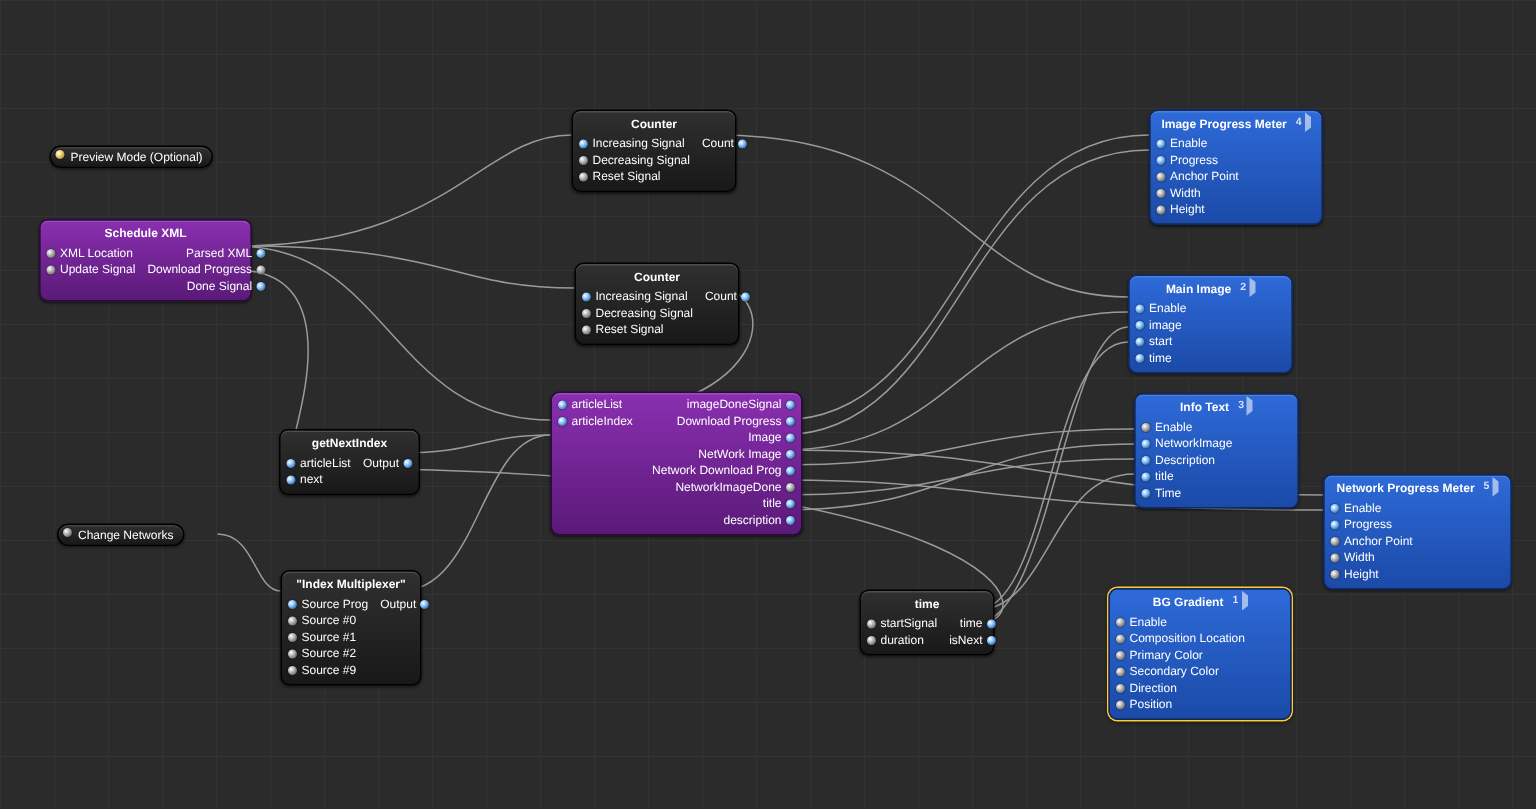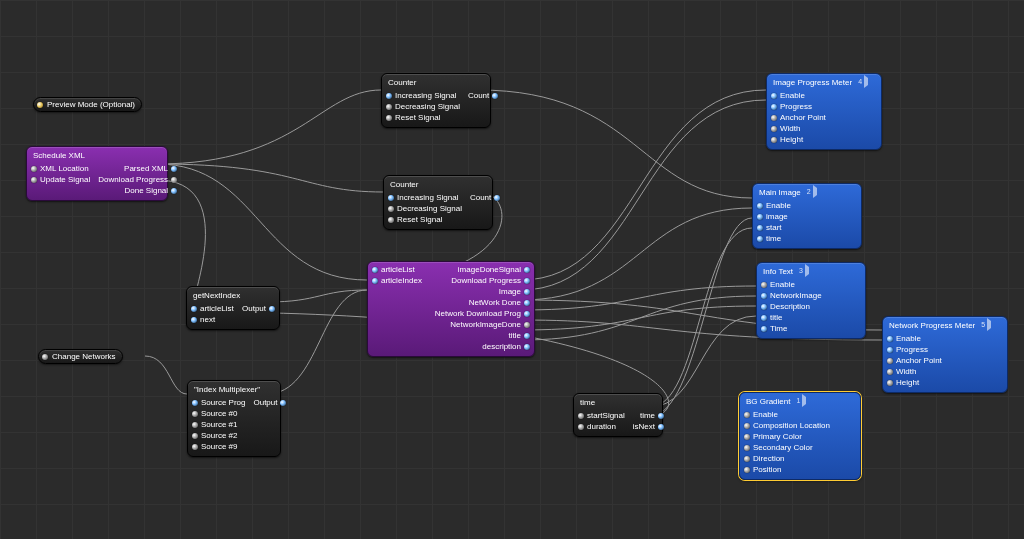--- a/index.html
+++ b/index.html
@@ -1,30 +1,30 @@
 <!DOCTYPE html>
 <html><head>
 <meta charset="utf-8">
 <style>
 html,body{margin:0;padding:0;width:1024px;height:539px;background:#2b2b2b;font-family:"Lucida Grande","Helvetica Neue",Arial,sans-serif;font-size:8px;color:#fff;overflow:hidden;position:relative}
 body::before{content:"";position:absolute;inset:0;background-image:linear-gradient(to right,#333 1px,transparent 1px),linear-gradient(to bottom,#333 1px,transparent 1px);background-size:36px 36px}
 svg.wires{position:absolute;inset:0;width:1024px;height:539px;pointer-events:none}
 .node{position:absolute;border-radius:6px;padding:2px 4px 4px 4px;box-shadow:0 1px 2px rgba(0,0,0,.6),inset 0 1px 0 rgba(255,255,255,.15);color:#fff}
-.node .title{font-weight:normal;font-size:8px;padding:2px 2px 3px 2px;display:flex;justify-content:flex-start;gap:6px}
+.node .title{font-weight:bold;font-size:8px;padding:2px 2px 3px 2px;display:flex;justify-content:center;gap:6px}
 .node .body{display:flex;justify-content:space-between;gap:8px}
 .col{display:flex;flex-direction:column;gap:0}
 .row{display:flex;align-items:center;gap:3px;line-height:11px;white-space:nowrap}
 .row.r{flex-direction:row-reverse}
 .port{width:6px;height:6px;border-radius:50%;background:radial-gradient(circle at 35% 35%,#fff,#888 60%,#444);box-shadow:0 0 1px #000}
 .row.filled .port{background:radial-gradient(circle at 35% 35%,#fff,#7fbfff 40%,#246 90%)}
 .dark{background:linear-gradient(#303030,#181818);border:1px solid #000}
 .purple{background:linear-gradient(#8a2fb0,#5a1a78);border:1px solid #2a0a3a}
 .blue{background:linear-gradient(#2e6ad8,#1b4aa8);border:1px solid #0d2a66}
 .blue.sel{box-shadow:0 0 0 1px #ffcc33,0 1px 3px rgba(0,0,0,.6)}
-.pill{position:absolute;display:flex;align-items:center;gap:4px;padding:2px 6px 2px 3px;border-radius:9px;background:linear-gradient(#303030,#181818);border:1px solid #000;box-shadow:0 1px 2px rgba(0,0,0,.5),inset 0 1px 0 rgba(255,255,255,.1)}
+.pill{position:absolute;display:flex;align-items:flex-start;gap:4px;padding:2px 6px 2px 3px;border-radius:9px;background:linear-gradient(#303030,#181818);border:1px solid #000;box-shadow:0 1px 2px rgba(0,0,0,.5),inset 0 1px 0 rgba(255,255,255,.1)}
 .pill.gold .port{background:radial-gradient(circle at 35% 35%,#fff,#e8c860 45%,#7a5a10)}
 .badge{font-size:7px;opacity:.8}
 .arrow{width:0;height:0;border-top:3px solid transparent;border-bottom:3px solid transparent;border-left:4px solid rgba(255,255,255,.7);margin-left:2px}
 </style>
 </head>
 <body>
 
 <svg class="wires">
   <g stroke="#9a9a9a" stroke-width="1" fill="none">
     <path d="M157 164 C300 164 320 90 381 90"></path>
@@ -228,21 +228,21 @@
       <div class="row r filled">
           <span class="port"></span>
           <span>Download Progress</span>
         </div>
       <div class="row r filled">
           <span class="port"></span>
           <span>Image</span>
         </div>
       <div class="row r filled">
           <span class="port"></span>
-          <span>NetWork Done</span>
+          <span>NetWork Image</span>
         </div>
       <div class="row r filled">
           <span class="port"></span>
           <span>Network Download Prog</span>
         </div>
       <div class="row r">
           <span class="port"></span>
           <span>NetworkImageDone</span>
         </div>
       <div class="row r filled">

